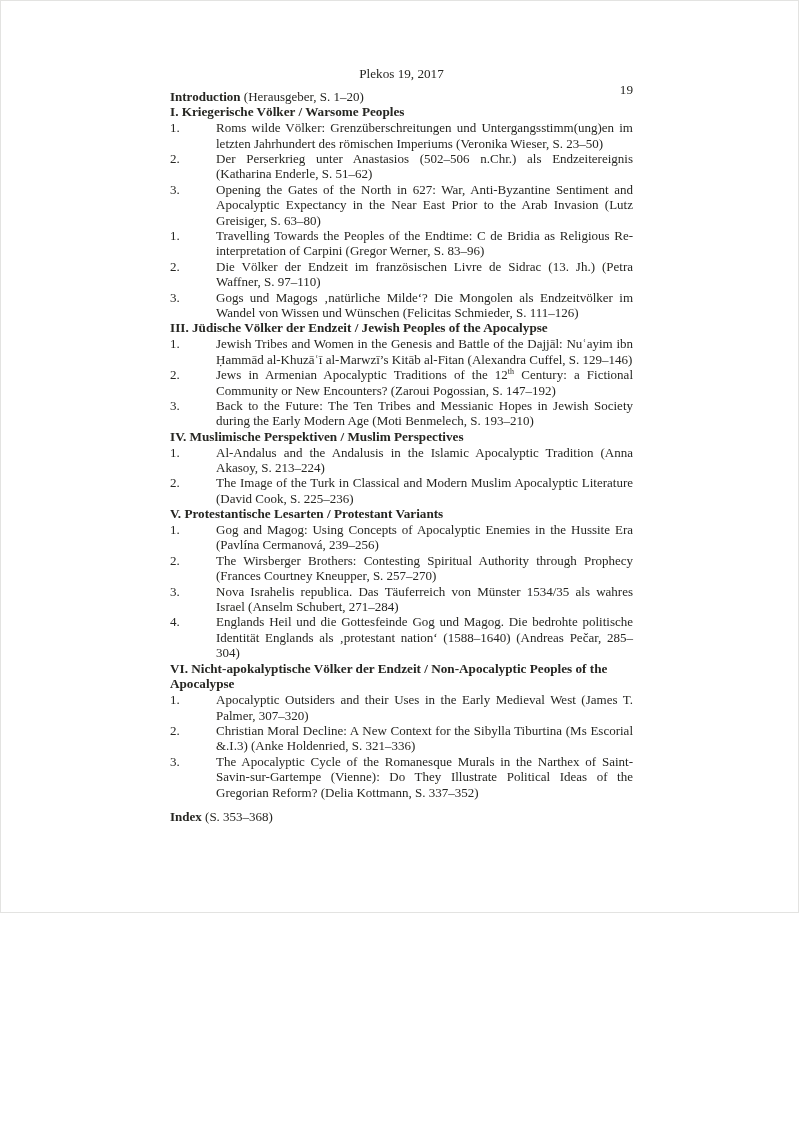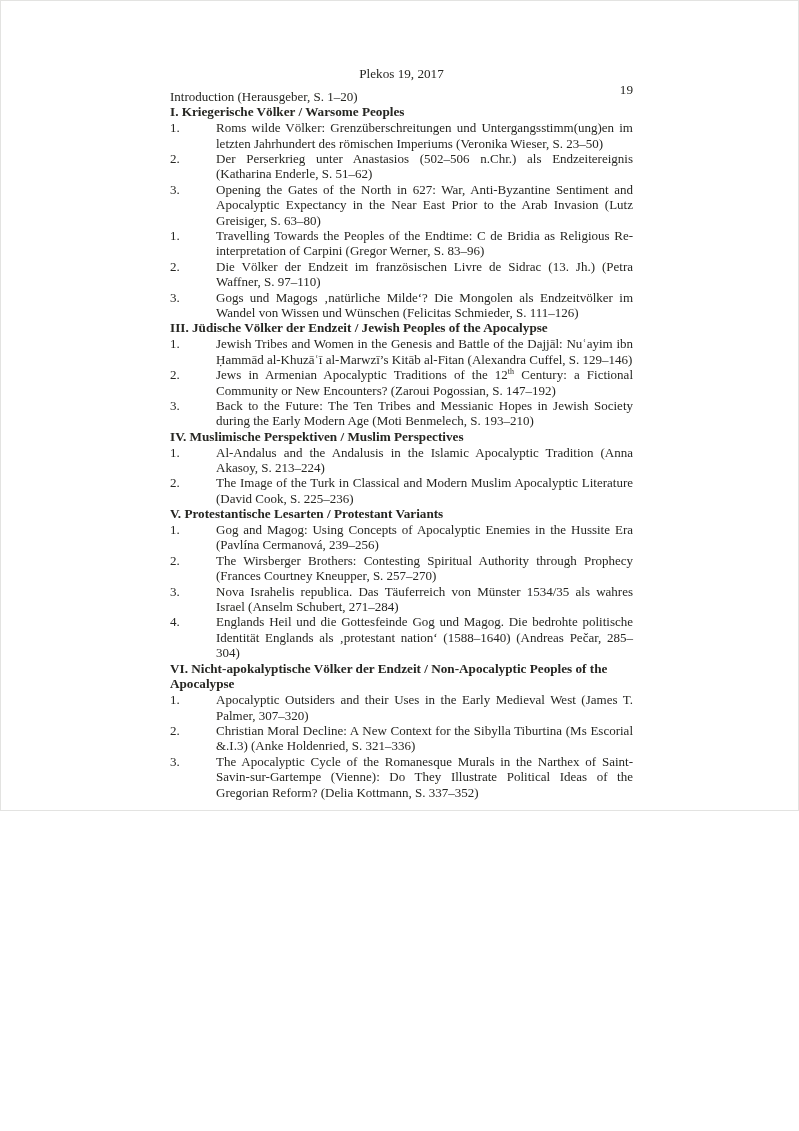--- a/index.html
+++ b/index.html
@@ -3,21 +3,21 @@
 <meta charset="utf-8">
 <style>
   html, body {
     margin: 0;
     padding: 0;
     background: #ffffff;
   }
   .page {
     position: relative;
     width: 799px;
-    height: 811px;
+    height: 913px;
     background: #ffffff;
     box-sizing: border-box;
     border: 1px solid #e3e3e1;
     font-family: "Liberation Serif", "DejaVu Serif", serif;
     color: #262622;
     overflow: hidden;
   }
   .content {
     position: absolute;
     left: 169px;
@@ -43,21 +43,21 @@
     text-align: center;
     font-size: 15.5px;
     font-weight: bold;
     line-height: 19px;
     letter-spacing: 0.2px;
   }
   .entry-line {
     margin: 6px 0 0 0;
   }
   .entry-line strong {
-    font-weight: normal;
+    font-weight: bold;
     margin-top: 31px;
   }
   .toc-section {
     margin-top: 0;
   }
   .section-heading {
     margin: 0;
     font-size: 13.2px;
     font-weight: bold;
     line-height: 15.8px;

